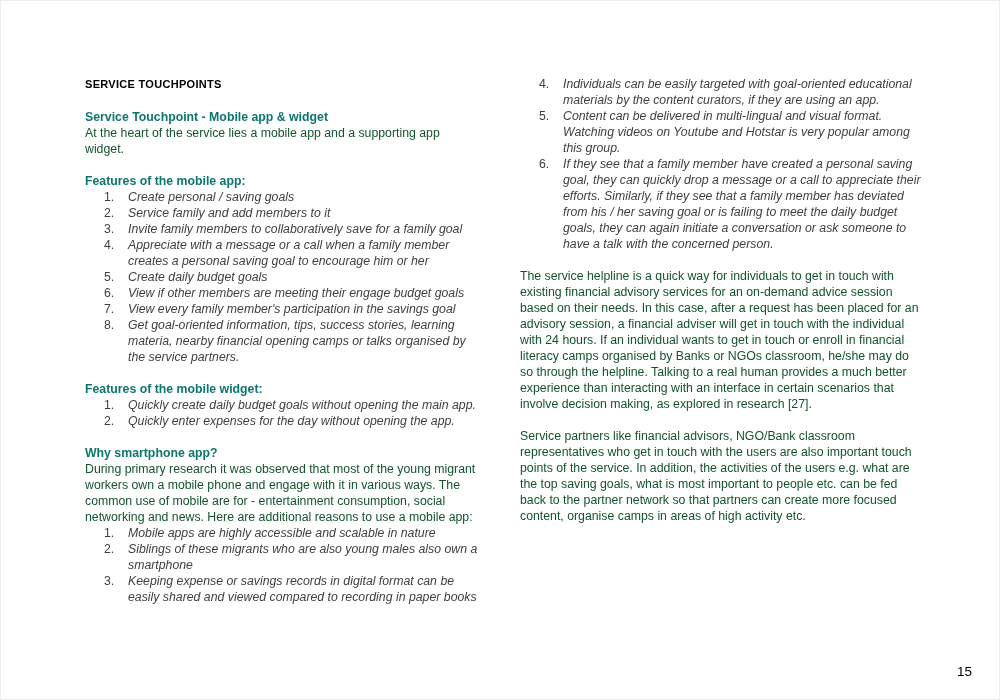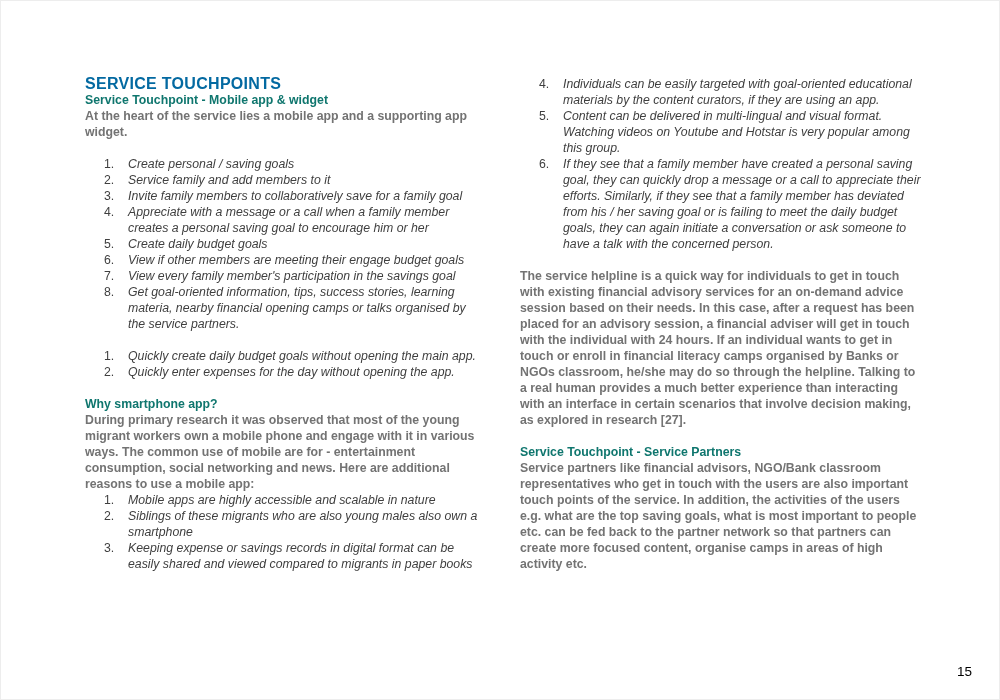--- a/index.html
+++ b/index.html
@@ -18,34 +18,35 @@
   }
   .col {
     position:absolute;
     top:76px;
     font-size:12.3px;
     line-height:16px;
   }
   .col-left  { left:85px;  width:396px; }
   .col-right { left:520px; width:402px; }
   .doc-title {
-    font-size:16px;
+    font-size:11px;
     font-weight:bold;
     letter-spacing:.3px;
-    color:#0369a1;
+    color:#000000;
+    margin-bottom:17px;
   }
   .block { margin-bottom:16px; }
   .block:last-child { margin-bottom:4px; }
   h3.sub {
     font-size:12.3px;
     font-weight:bold;
     color:#0f766e;
     line-height:16px;
   }
-  p.body { color:#737373;font-weight:bold; }
+  p.body { color:#14532d; }
   ul.numlist { list-style:none; }
   ul.numlist li {
     display:flex;
     margin-left:19px;
   }
   ul.numlist .num {
     flex:0 0 24px;
     width:24px;
   }
   ul.numlist .txt { flex:1;font-style:italic; }
@@ -65,20 +66,21 @@
   <div class="col col-left">
 
     <div class="doc-title">SERVICE TOUCHPOINTS</div>
 
     <div class="block">
       <h3 class="sub">Service Touchpoint - Mobile app &amp; widget</h3>
       <p class="body">At the heart of the service lies a mobile app and a supporting app widget.</p>
     </div>
 
     <div class="block">
+      <h3 class="sub">Features of the mobile app:</h3>
       <ul class="numlist">
         <li>
             <span class="num">1.</span>
             <span class="txt">Create personal / saving goals</span>
           </li>
         <li>
             <span class="num">2.</span>
             <span class="txt">Service family and add members to it</span>
           </li>
         <li>
@@ -102,20 +104,21 @@
             <span class="txt">View every family member's participation in the savings goal</span>
           </li>
         <li>
             <span class="num">8.</span>
             <span class="txt">Get goal-oriented information, tips, success stories, learning materia, nearby financial opening camps or talks organised by the service partners.</span>
           </li>
       </ul>
     </div>
 
     <div class="block">
+      <h3 class="sub">Features of the mobile widget:</h3>
       <ul class="numlist">
         <li>
             <span class="num">1.</span>
             <span class="txt">Quickly create daily budget goals without opening the main app.</span>
           </li>
         <li>
             <span class="num">2.</span>
             <span class="txt">Quickly enter expenses for the day without opening the app.</span>
           </li>
       </ul>
@@ -128,21 +131,21 @@
         <li>
             <span class="num">1.</span>
             <span class="txt">Mobile apps are highly accessible and scalable in nature</span>
           </li>
         <li>
             <span class="num">2.</span>
             <span class="txt">Siblings of these migrants who are also young males also own a smartphone</span>
           </li>
         <li>
             <span class="num">3.</span>
-            <span class="txt">Keeping expense or savings records in digital format can be easily shared and viewed compared to migrants in paper books</span>
+            <span class="txt">Keeping expense or savings records in digital format can be easily shared and viewed compared to recording in paper books</span>
           </li>
       </ul>
     </div>
 
   </div>
 
   <div class="col col-right">
 
     <div class="block">
       <ul class="numlist">
@@ -159,21 +162,20 @@
             <span class="txt">If they see that a family member have created a personal saving goal, they can quickly drop a message or a call to appreciate their efforts. Similarly, if they see that a family member has deviated from his / her saving goal or is failing to meet the daily budget goals, they can again initiate a conversation or ask someone to have a talk with the concerned person.</span>
           </li>
       </ul>
     </div>
 
     <div class="block">
       <p class="body">The service helpline is a quick way for individuals to get in touch with existing financial advisory services for an on-demand advice session based on their needs. In this case, after a request has been placed for an advisory session, a financial adviser will get in touch with the individual with 24 hours. If an individual wants to get in touch or enroll in financial literacy camps organised by Banks or NGOs classroom, he/she may do so through the helpline. Talking to a real human provides a much better experience than interacting with an interface in certain scenarios that involve decision making, as explored in research [27].</p>
     </div>
 
     <div class="block">
-      <h3 class="sub">Service Touchpoint - Service Partners</h3>
       <p class="body">Service partners like financial advisors, NGO/Bank classroom representatives who get in touch with the users are also important touch points of the service.  In addition, the activities of the users e.g. what are the top saving goals, what is most important to people etc. can be fed back to the partner network so that partners can create more focused content, organise camps in areas of high activity etc.</p>
     </div>
 
   </div>
 
   <div class="page-number">15</div>
 
 </div>
 
 </body></html>

